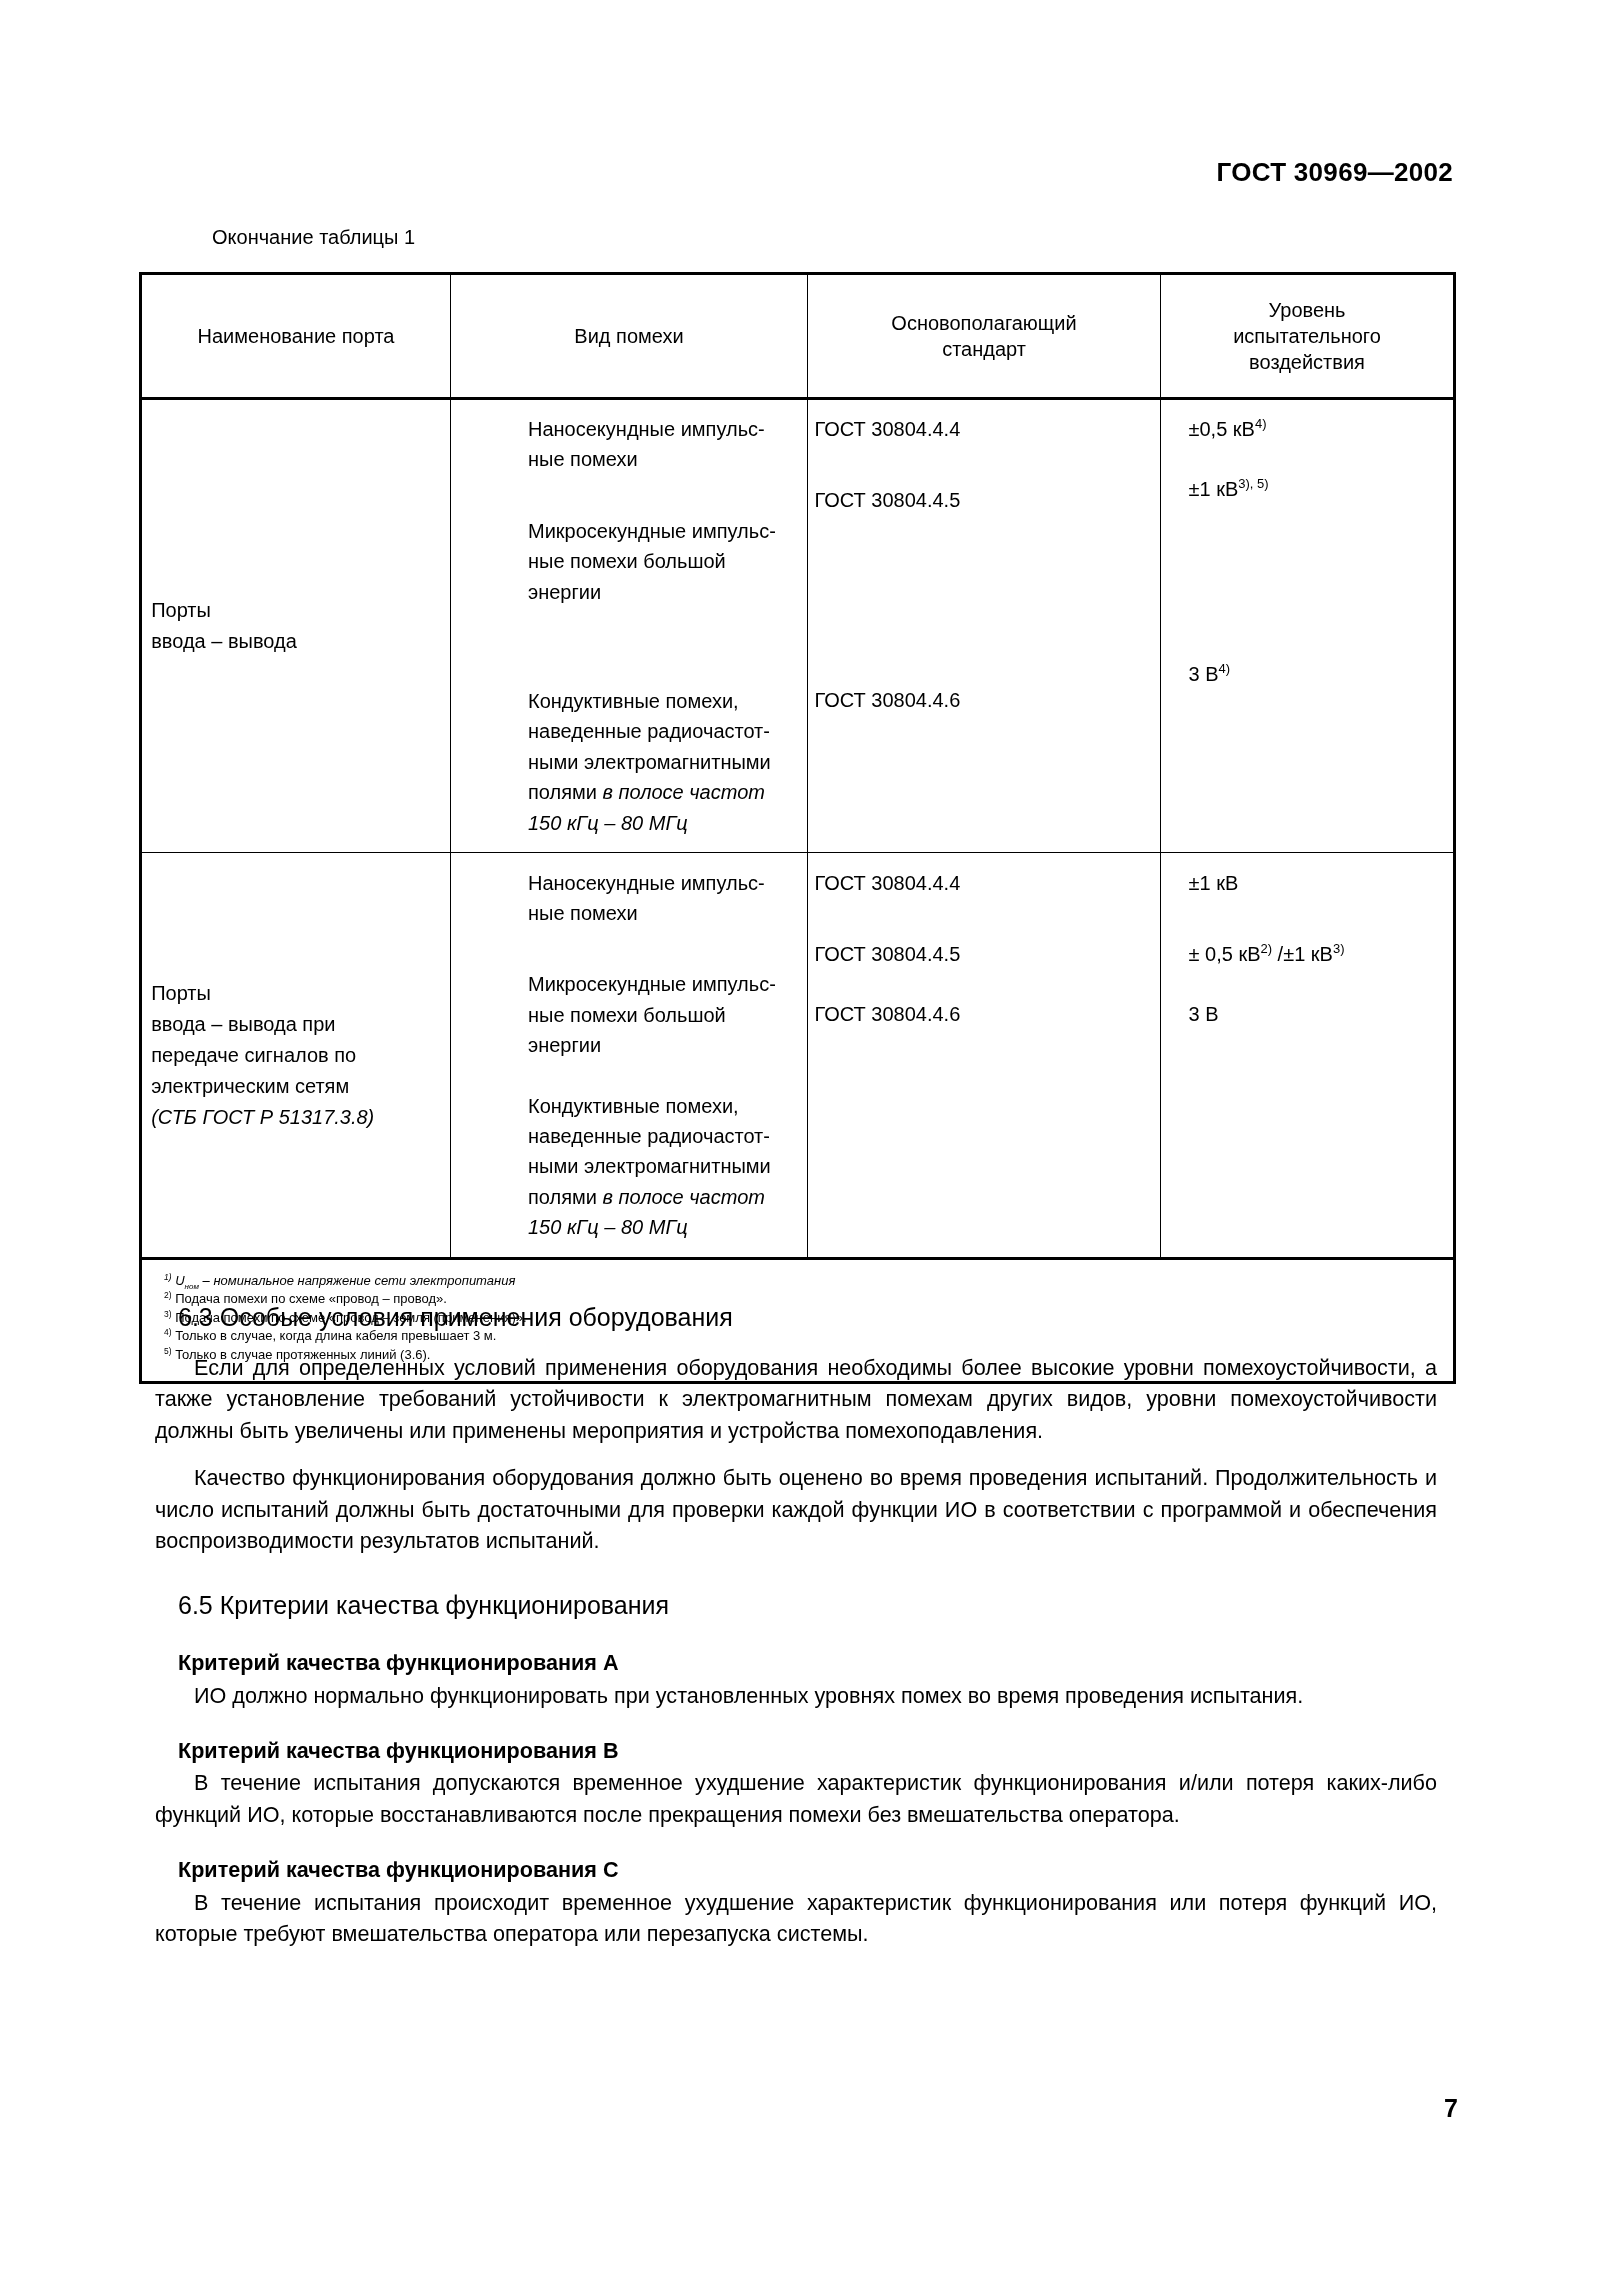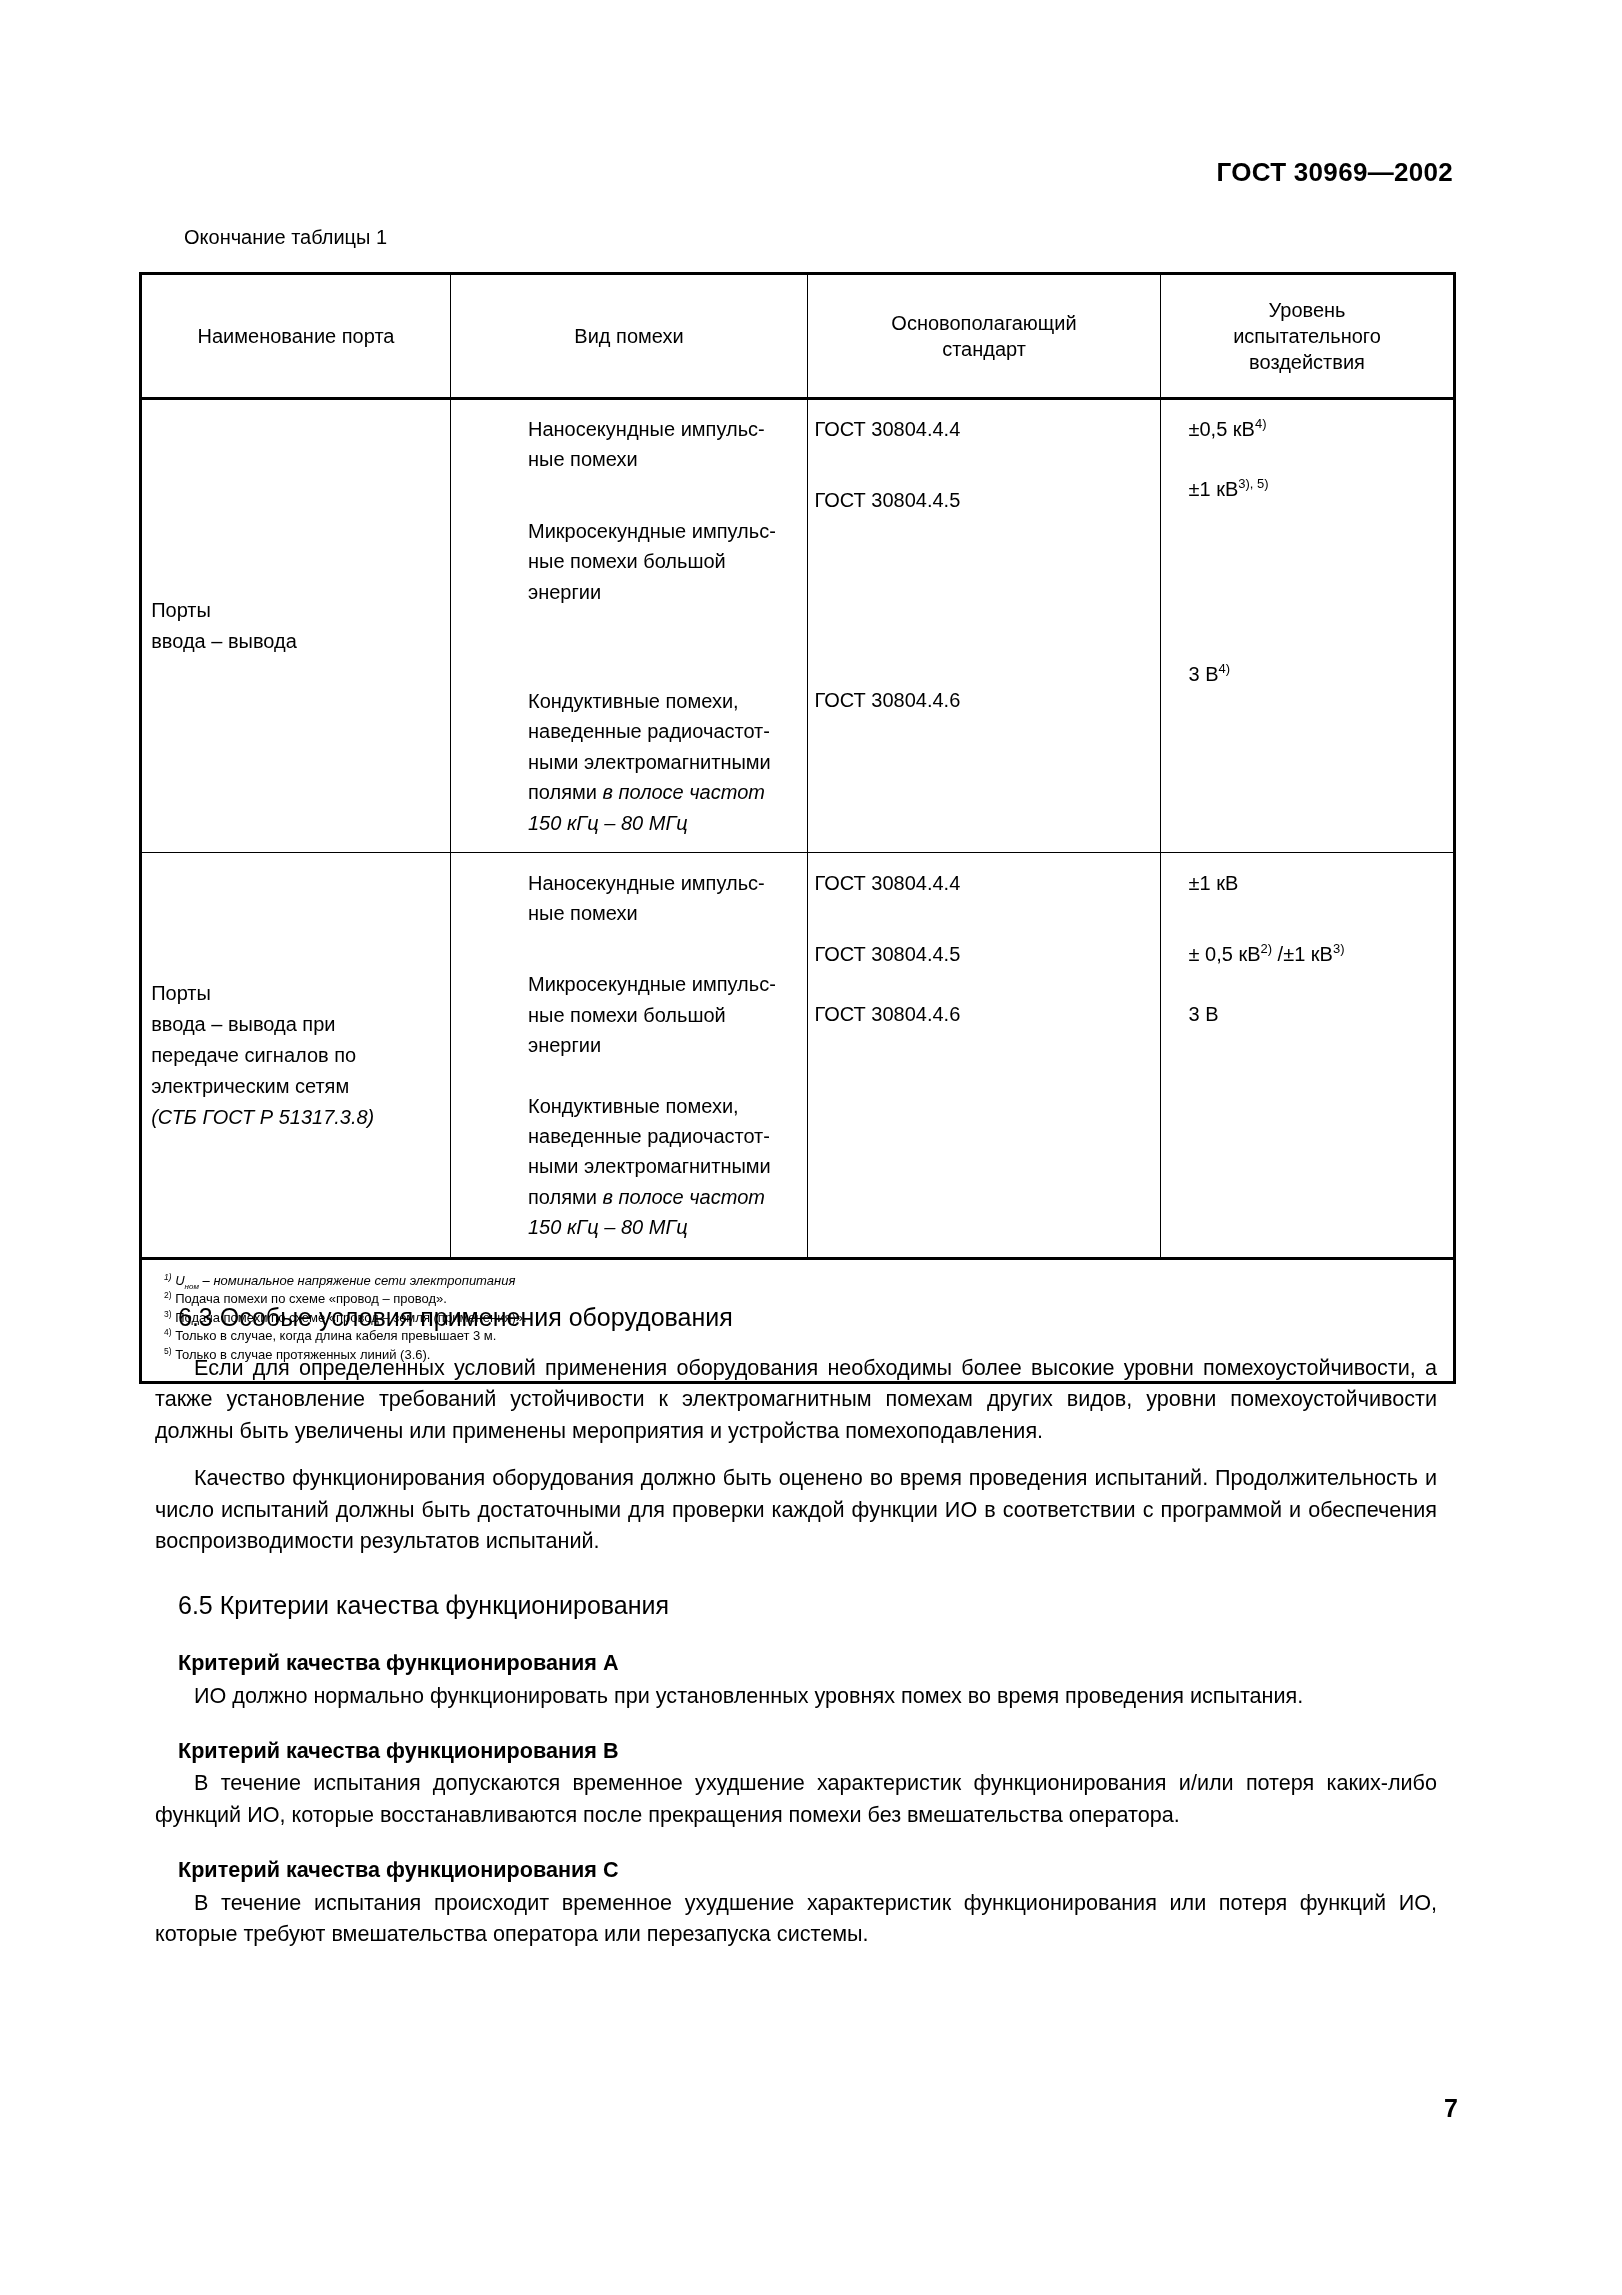--- a/index.html
+++ b/index.html
@@ -17,21 +17,21 @@
     position:absolute;
     top:157px; right:170px;
     font-size:26px;
     font-weight:bold;
     letter-spacing:0.3px;
   }
 
   
   .table-caption{
     position:absolute;
-    top:226px; left:184px;
+    top:226px; left:212px;
     font-size:20px;
   }
 
   
   .table-wrap{
     position:absolute;
     top:272px; left:139px;
     width:1314px;
   }
   table.gost{

